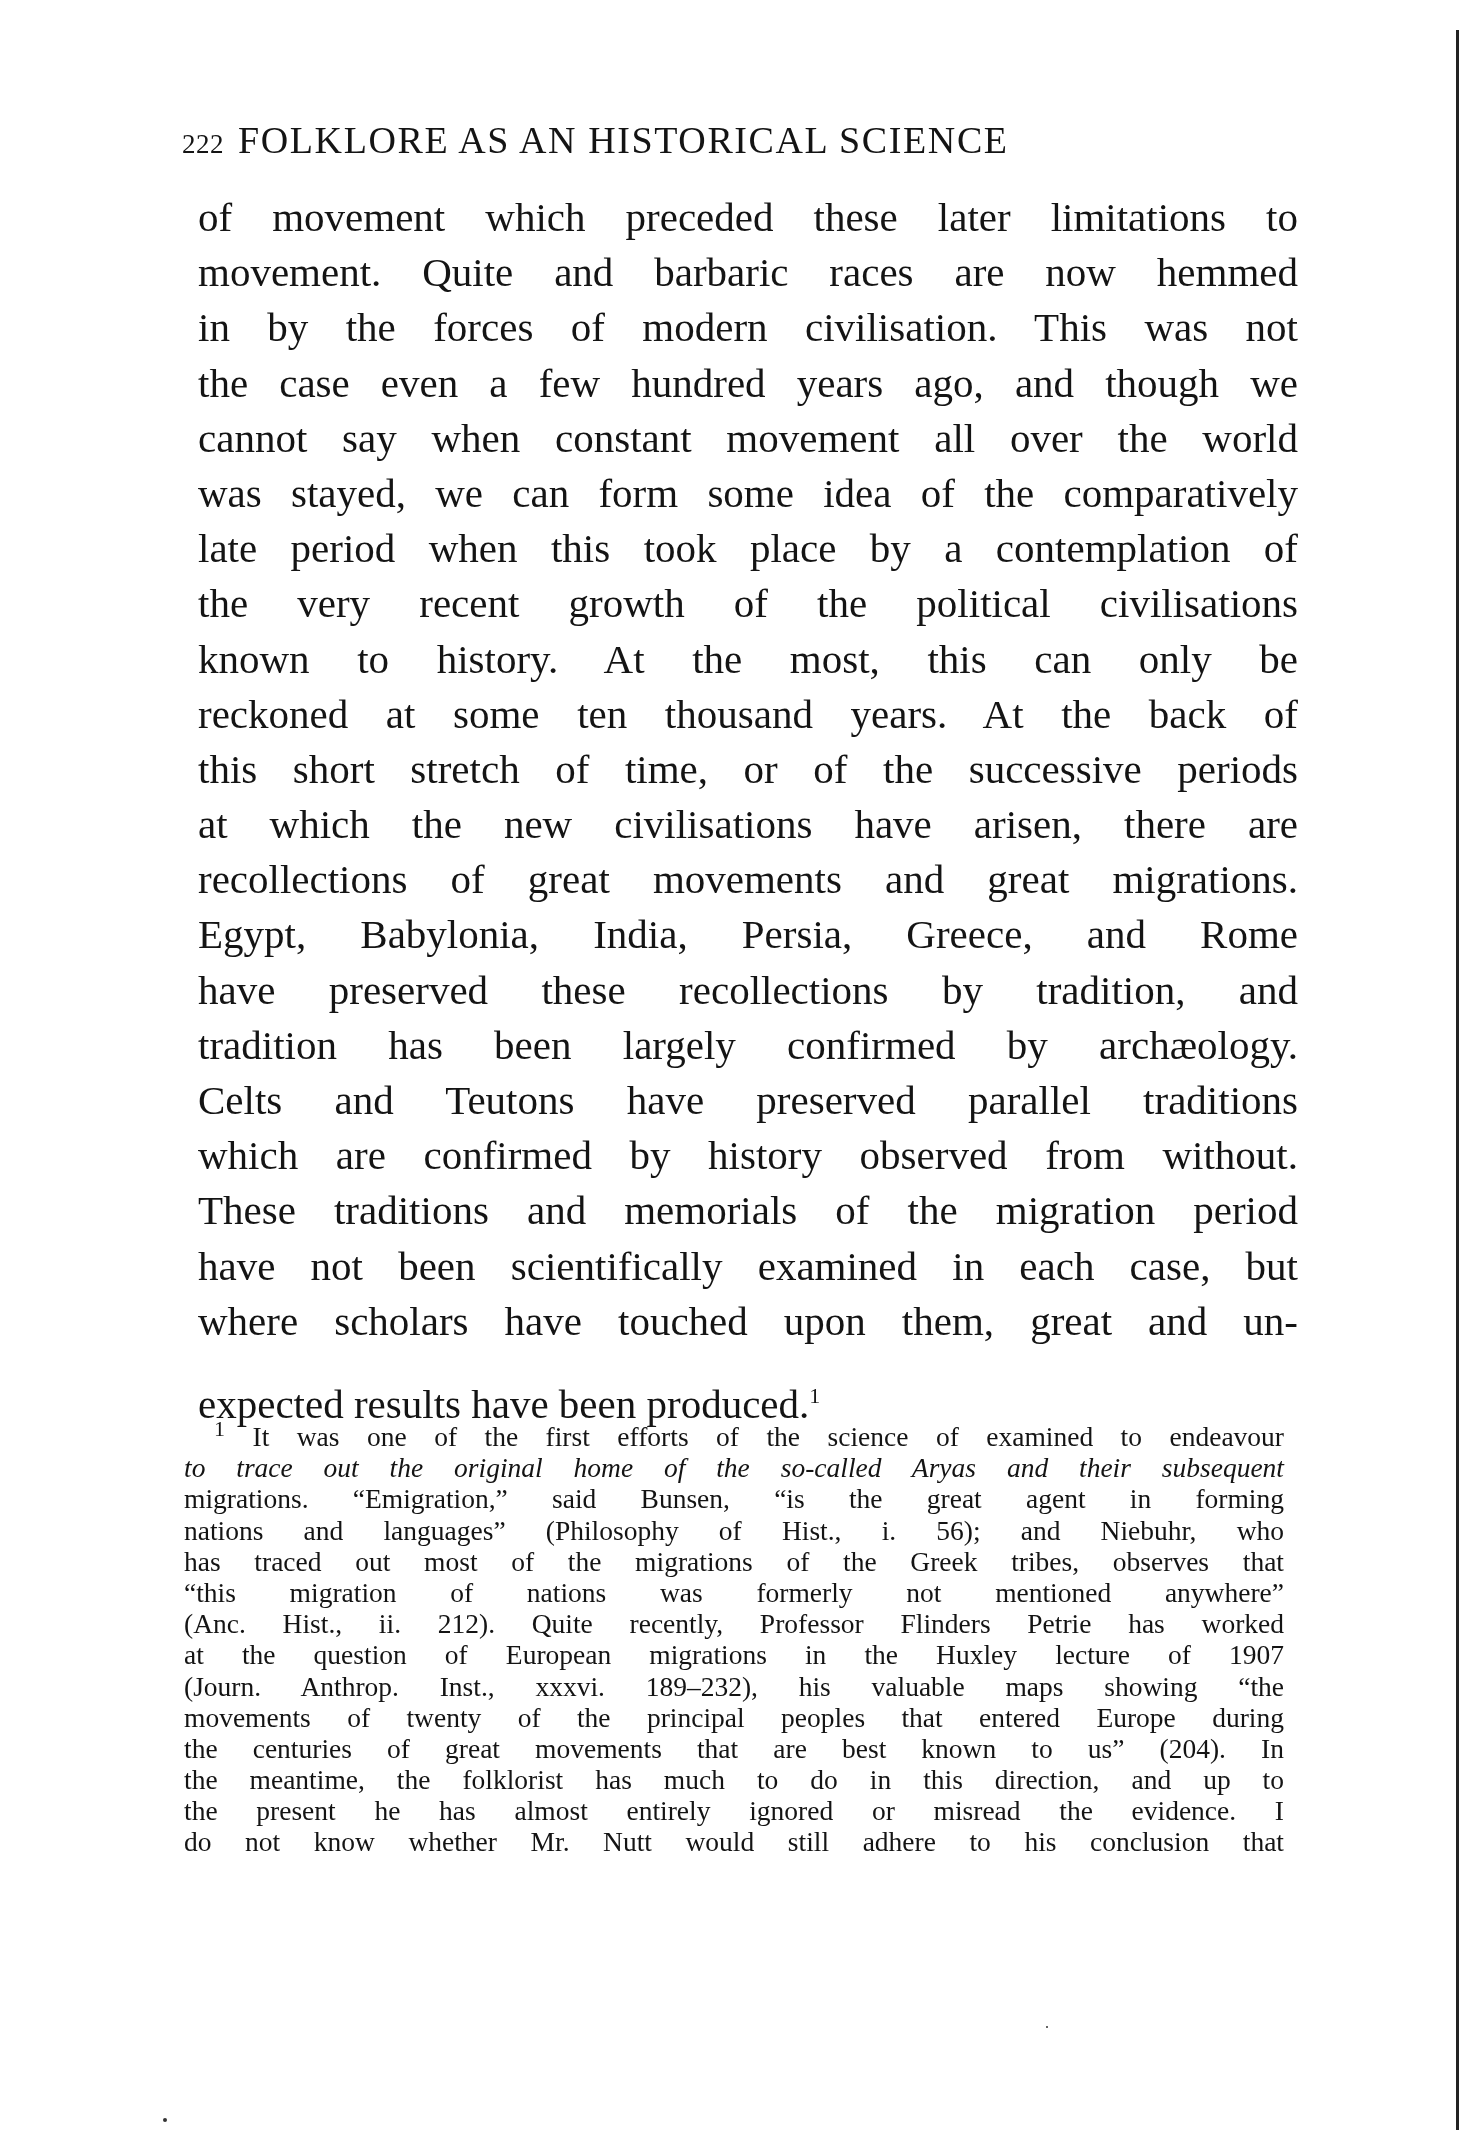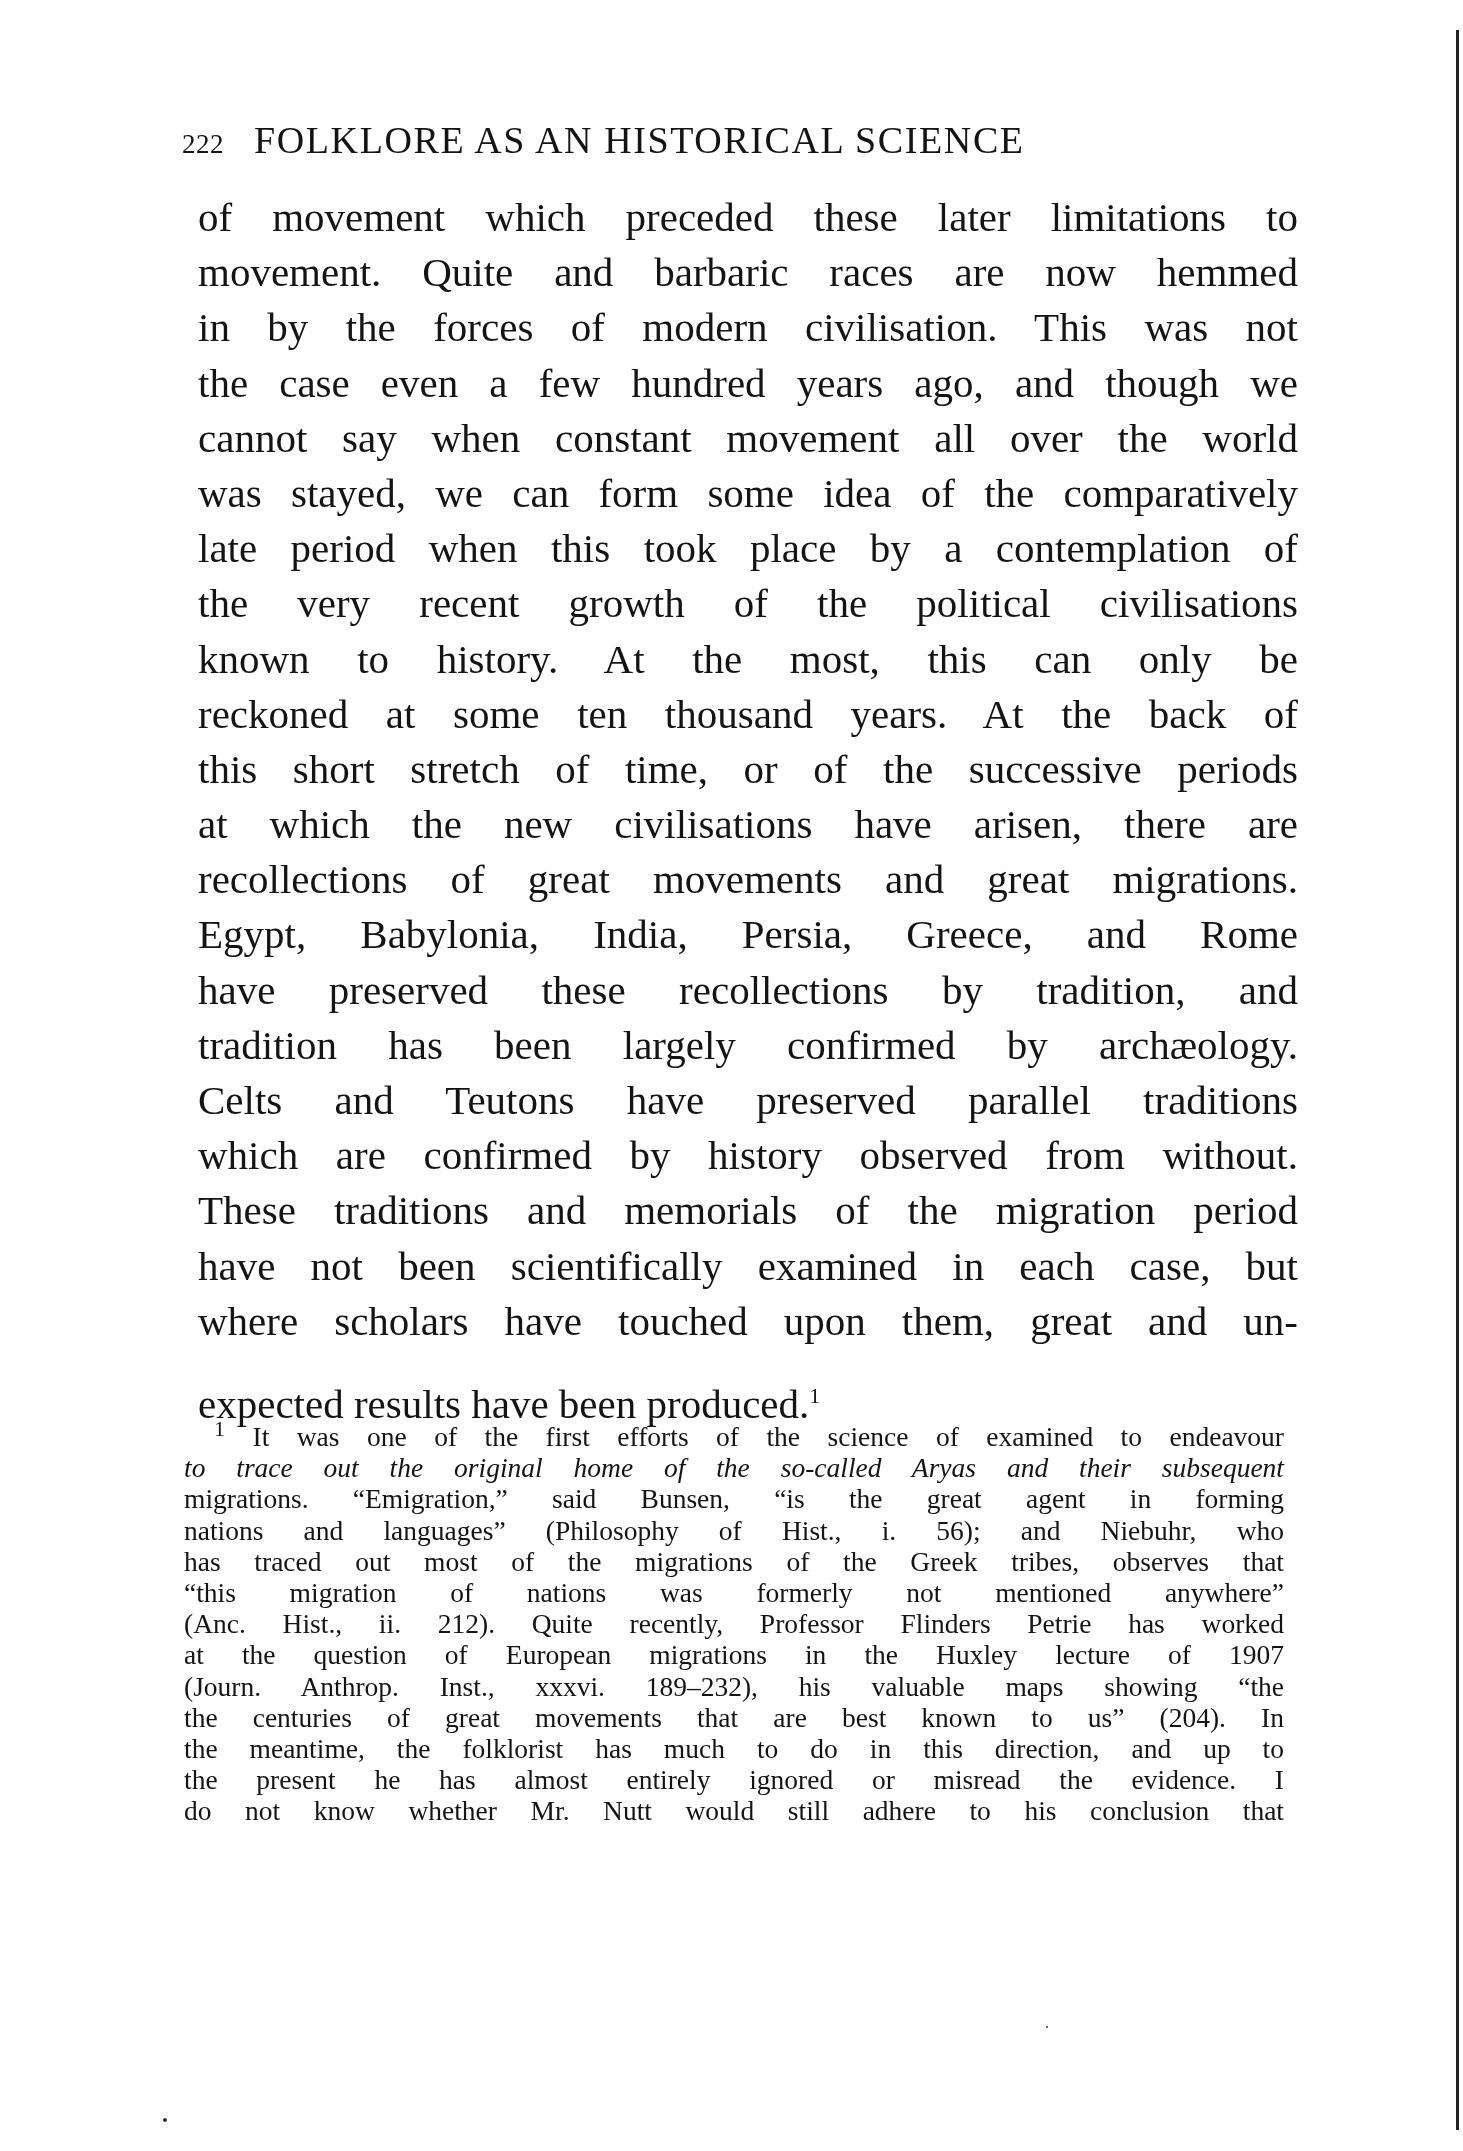--- a/index.html
+++ b/index.html
@@ -1,20 +1,20 @@
 <!DOCTYPE html>
 <html><head>
 <meta charset="utf-8">
 <style>
   html, body { margin:0; padding:0; background:#ffffff; }
   body { width:1463px; height:2151px; position:relative; overflow:hidden;
          font-family:"Liberation Serif","DejaVu Serif",serif; color:#141414; }
   .header { position:absolute; left:182px; top:118px; width:1110px;
             font-size:38px; letter-spacing:1.6px; white-space:nowrap; }
-  .header .pnum { font-size:27px; margin-right:30px; letter-spacing:0.5px; }
+  .header .pnum { font-size:27px; margin-right:14px; letter-spacing:0.5px; }
   .body-text { position:absolute; left:198px; top:190px; width:1100px; }
   .line { font-size:41px; line-height:55.2px; height:55.2px; white-space:nowrap;
           text-align:justify; text-align-last:justify; }
   .line.last { text-align-last:left;margin-top:28px; }
   .line sup, .fn sup { font-size:22px; vertical-align:super; line-height:0; }
   .footnotes { position:absolute; left:184px; top:1421px; width:1100px; }
   .fn { font-size:27.5px; line-height:31.2px; height:31.2px; white-space:nowrap;
         text-align:justify; text-align-last:justify; }
   .fn.first { padding-left:30px; width:1070px; }
   .edge { position:absolute; left:1456px; top:30px; width:3px; background:#222; }
@@ -55,20 +55,21 @@
 <div class="footnotes">
   <div class="fn first"><sup>1</sup> <span>It was one of the first efforts of the science of examined to endeavour</span></div>
   <div class="fn"><i>to trace out the original home of the so-called Aryas and their subsequent</i></div>
   <div class="fn">migrations.  “Emigration,” said Bunsen, “is the great agent in forming</div>
   <div class="fn">nations and languages” (Philosophy of Hist., i. 56); and Niebuhr, who</div>
   <div class="fn">has traced out most of the migrations of the Greek tribes, observes that</div>
   <div class="fn">“this migration of nations was formerly not mentioned anywhere”</div>
   <div class="fn">(Anc. Hist., ii. 212).  Quite recently, Professor Flinders Petrie has worked</div>
   <div class="fn">at the question of European migrations in the Huxley lecture of 1907</div>
   <div class="fn">(Journ. Anthrop. Inst., xxxvi. 189–232), his valuable maps showing “the</div>
+  <div class="fn">movements of twenty of the principal peoples that entered Europe during</div>
   <div class="fn">the centuries of great movements that are best known to us” (204).  In</div>
   <div class="fn">the meantime, the folklorist has much to do in this direction, and up to</div>
   <div class="fn">the present he has almost entirely ignored or misread the evidence.  I</div>
   <div class="fn last">do not know whether Mr. Nutt would still adhere to his conclusion that</div>
 </div>
 
 <div class="edge" style="height:2100px;"></div>
 <div class="speck" style="left:163px;top:2118px;width:4px;height:4px;"></div>
 <div class="speck" style="left:1046px;top:2026px;width:2px;height:2px;"></div>
 

